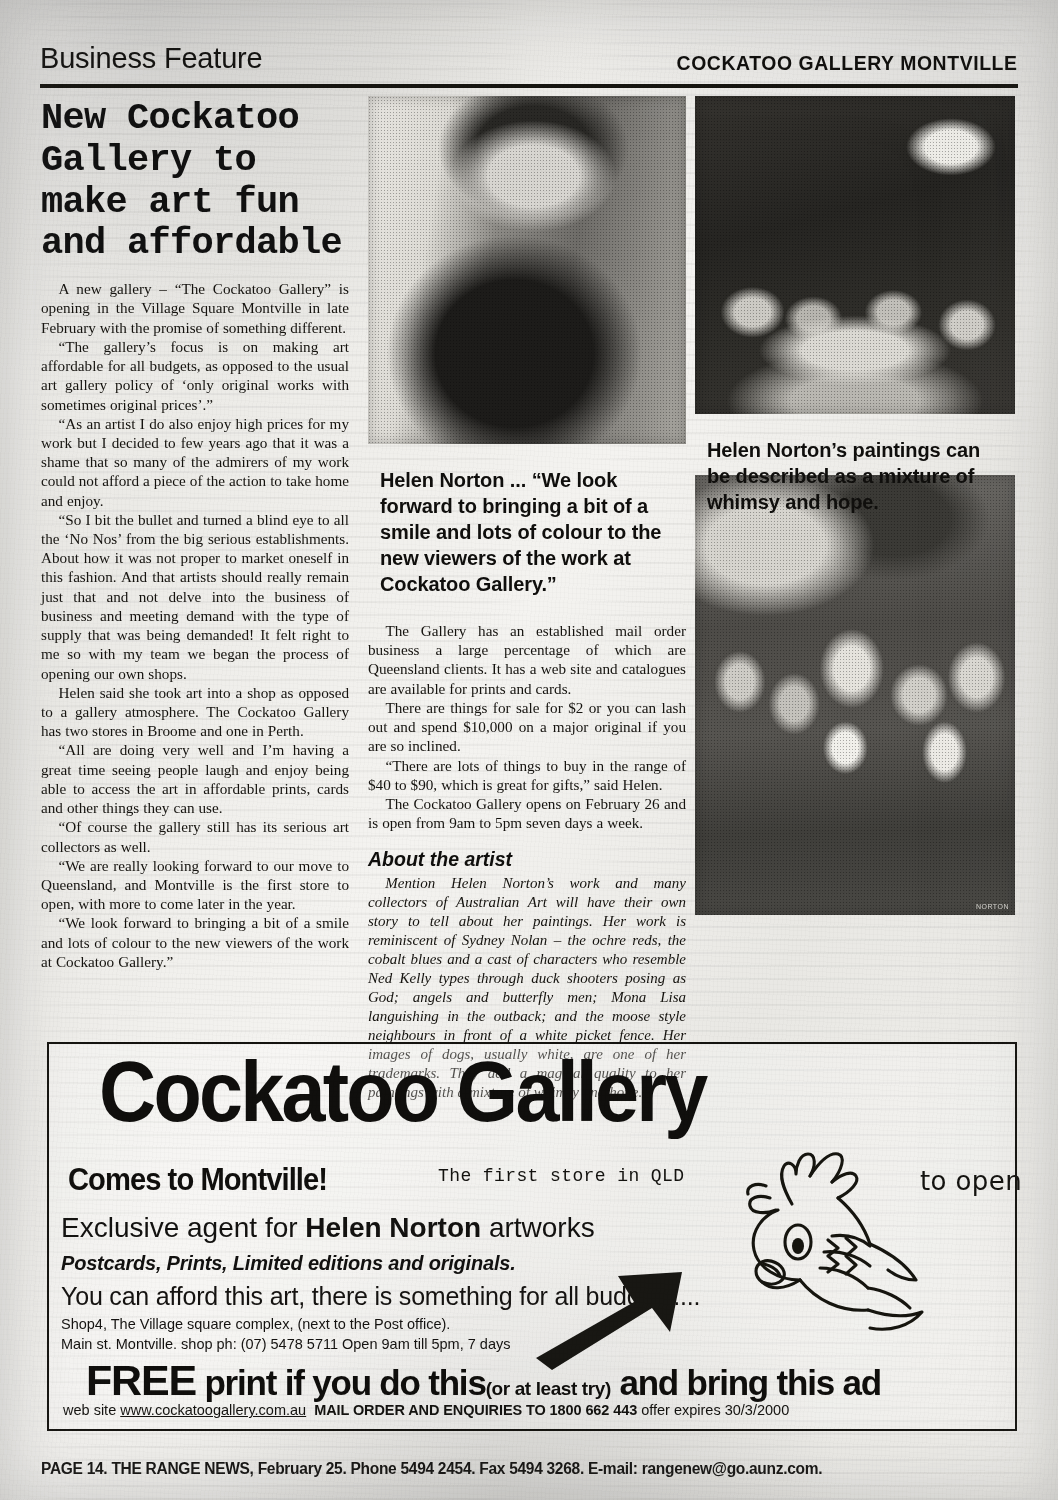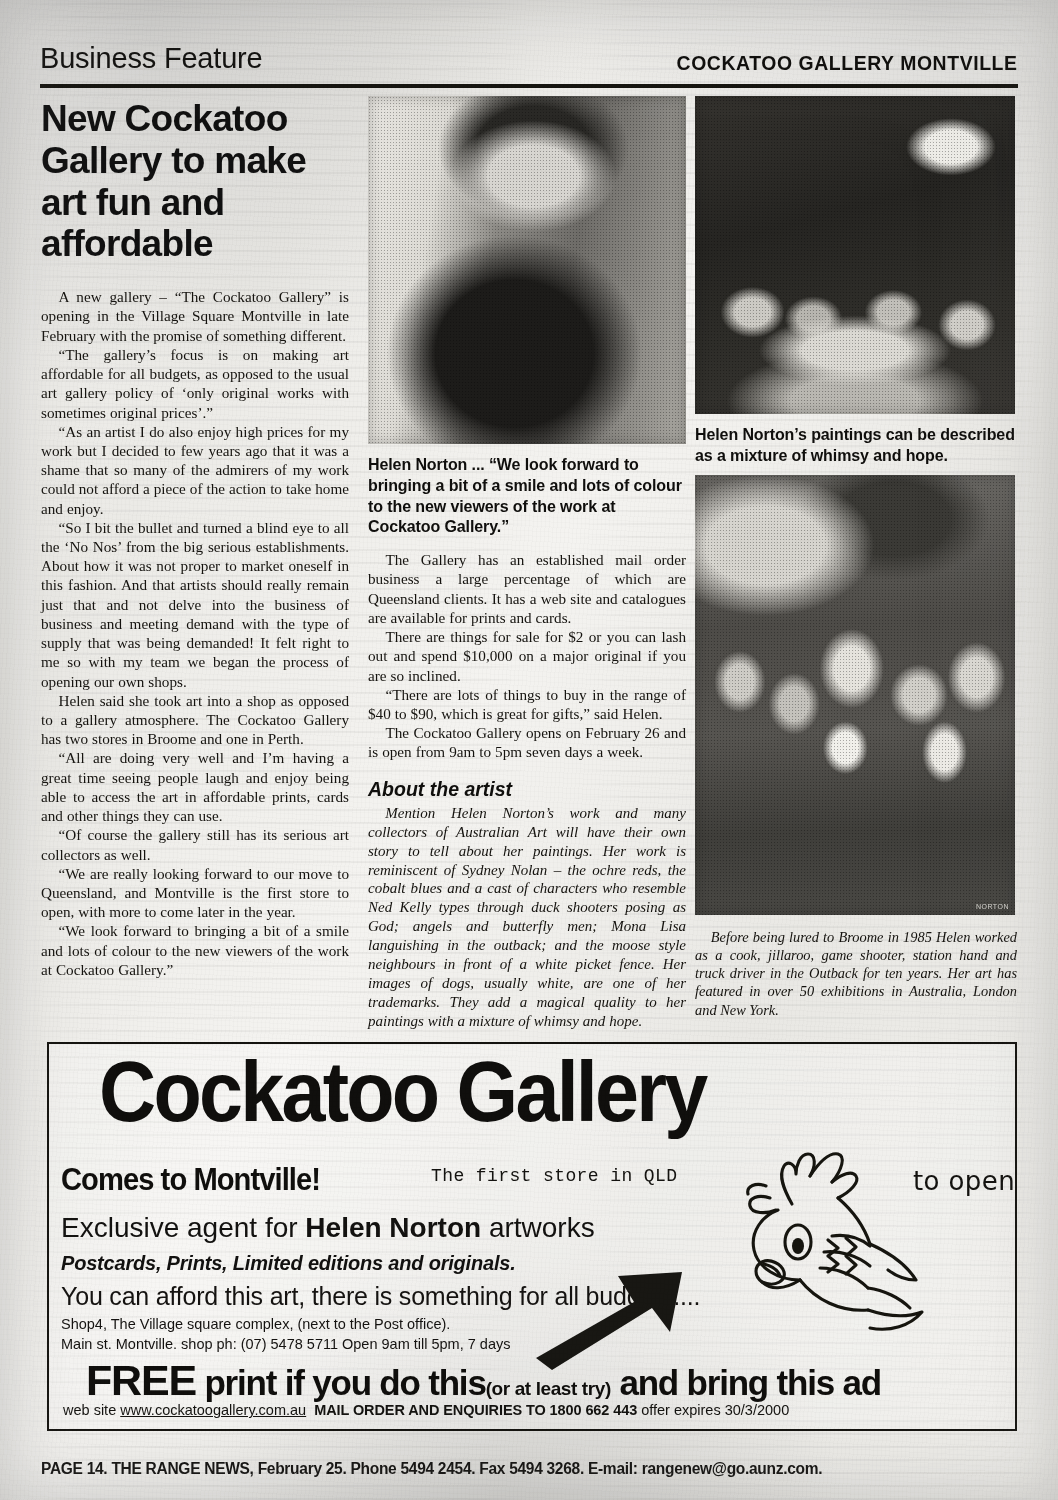--- a/index.html
+++ b/index.html
@@ -63,36 +63,36 @@
   #rule-top{
     position:absolute;left:40px;top:84px;width:978px;height:4px;background:#15140f;
   }
 
   
   .col{position:absolute;}
   #col1{left:41px;top:98px;width:308px;}
   #col2{left:368px;top:455px;width:318px;}
 
   h1#headline{
-    margin:0 0 22px 0;
-    font-family:Liberation Sans, sans-serif;
+    margin:0 0 14px 0;
+    font-family:Liberation Mono, monospace;
     font-weight:bold;font-size:37px;line-height:1.13;
     letter-spacing:-.7px;color:#111;
   }
   p.body{
     margin:0;font-size:15.2px;line-height:1.265;
     text-align:justify;text-indent:1.15em;
     color:#15130f;word-spacing:.2px;
   }
   p.body.first{text-indent:1.15em;}
 
   .cap-bold{
     font-family:"Liberation Sans", sans-serif;
-    font-weight:bold;font-size:16px;line-height:1.3;
-    color:#100f0d;margin:0;letter-spacing:-.1px;
+    font-weight:bold;font-size:20px;line-height:1.3;
+    color:#100f0d;margin:12px;letter-spacing:-.1px;
   }
   h2.subhead{
     margin:16px 0 3px 0;text-align:left;
     font-family:"Liberation Sans", sans-serif;
     font-weight:bold;font-style:italic;font-size:19.5px;color:#100f0d;
   }
   p.body.ital{font-style:italic;font-size:15px;line-height:1.265;}
   p.cap-ital{
     margin:0;font-style:italic;font-size:14.4px;line-height:1.26;
     text-align:justify;text-indent:1.1em;color:#15130f;
@@ -157,21 +157,21 @@
     position:absolute;left:47px;top:1042px;width:966px;height:385px;
     border:2px solid #14130f;background:rgba(255,255,255,.26);
   }
   #ad-title{
     position:absolute;left:50px;top:6px;width:880px;
     font-family:"Liberation Sans", sans-serif;font-weight:bold;
     font-size:86px;line-height:.96;letter-spacing:-3px;
     transform:scaleX(.92);transform-origin:left top;color:#100f0d;
     white-space:nowrap;
   }
-  #ad-line2{position:absolute;left:12px;top:116px;width:940px;height:44px;}
+  #ad-line2{position:absolute;left:19px;top:116px;width:940px;height:44px;}
   #ad-comes{
     position:absolute;left:0;top:2px;
     font-family:"Liberation Sans", sans-serif;font-weight:bold;
     font-size:31px;letter-spacing:-1px;transform:scaleX(.94);transform-origin:left center;
     color:#100f0d;white-space:nowrap;
   }
   #ad-firststore{
     position:absolute;left:370px;top:6px;
     font-family:Liberation Mono, monospace;font-size:18px;letter-spacing:.4px;
     color:#141310;white-space:nowrap;
@@ -281,23 +281,20 @@
     <p class="body">“There are lots of things to buy in the range of $40 to $90, which is great for gifts,” said Helen.</p>
     <p class="body">The Cockatoo Gallery opens on February 26 and is open from 9am to 5pm seven days a week.</p>
     <h2 class="subhead">About the artist</h2>
     <p class="body ital">Mention Helen Norton’s work and many collectors of Australian Art will have their own story to tell about her paintings. Her work is reminiscent of Sydney Nolan – the ochre reds, the cobalt blues and a cast of characters who resemble Ned Kelly types through duck shooters posing as God; angels and butterfly men; Mona Lisa languishing in the outback; and the moose style neighbours in front of a white picket fence. Her images of dogs, usually white, are one of her trademarks. They add a magical quality to her paintings with a mixture of whimsy and hope.</p>
   </div>
 
   <div style="position:absolute;left:695px;top:425px;width:320px;">
     <p class="cap-bold">Helen Norton’s paintings can be described as a mixture of whimsy and hope.</p>
   </div>
 
-  <div style="position:absolute;left:695px;top:928px;width:322px;">
-    <p class="cap-ital">Before being lured to Broome in 1985 Helen worked as a cook, jillaroo, game shooter, station hand and truck driver in the Outback for ten years.  Her art has featured in over 50 exhibitions in Australia, London and New York.</p>
-  </div>
 
   <div id="ad">
     <div id="ad-title">Cockatoo Gallery</div>
 
     <div id="ad-line2">
       <div id="ad-comes">Comes to Montville!</div>
       <div id="ad-firststore">The first store in QLD</div>
       <div id="ad-toopen">to open</div>
     </div>
 

